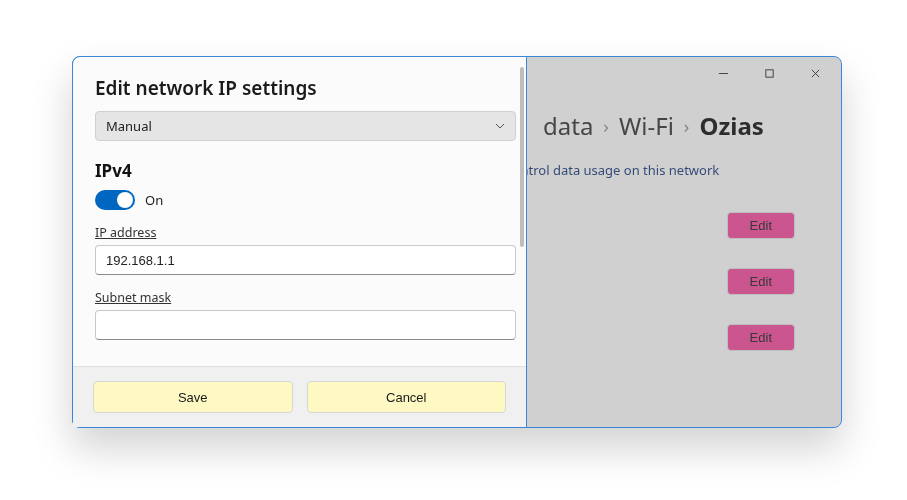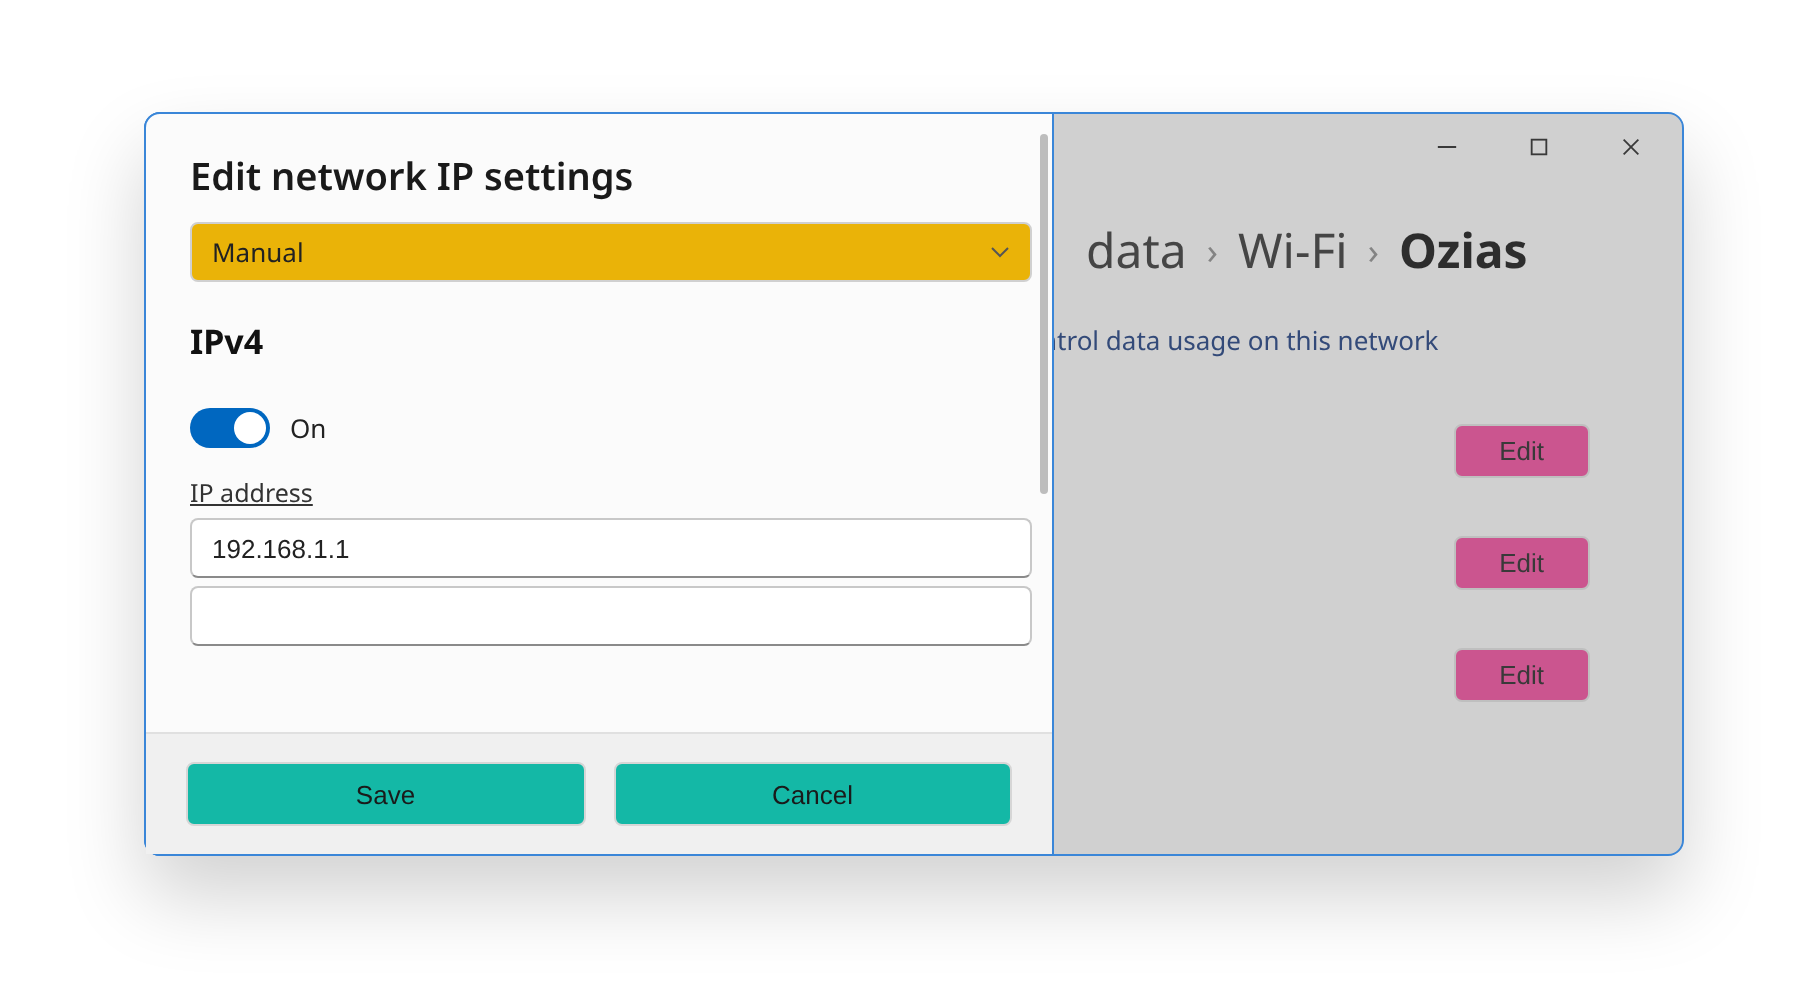--- a/index.html
+++ b/index.html
@@ -127,21 +127,21 @@
   }
   .modal-title {
     font-size: 19px;
     font-weight: 600;
     color: #1a1a1a;
     margin: 0 0 10px 0;
   }
   .select-row {
     border: 1px solid #d0d0d0;
     border-radius: 4px;
-    background: #eab308;
+    background: #e5e5e5;
     height: 30px;
     display: flex;
     align-items: center;
     padding: 0 10px;
     font-size: 13px;
     color: #222;
     cursor: pointer;
     position: relative;
   }
   .select-row .chev-down {
@@ -151,21 +151,21 @@
   .section-heading {
     margin-top: 18px;
     font-size: 17px;
     font-weight: 700;
     color: #111;
   }
   .toggle-row {
     display: flex;
     align-items: center;
     gap: 10px;
-    margin-top: 22px;
+    margin-top: 8px;
   }
   .toggle {
     width: 40px;
     height: 20px;
     border-radius: 10px;
     position: relative;
     background: #0067c0;
     cursor: pointer;
   }
   .toggle .knob {
@@ -208,21 +208,21 @@
   .modal-footer {
     background: #f0f0f0;
     border-top: 1px solid #e0e0e0;
     padding: 14px 20px;
     display: flex;
     gap: 14px;
   }
   .modal-footer button {
     flex: 1;
     height: 32px;
-    background: #14b8a6;
+    background: #fef9c3;
     border: 1px solid #d6d6d6;
     border-radius: 4px;
     font-size: 13px;
     color: #1a1a1a;
     cursor: pointer;
   }
 </style>
 </head>
 <body>
 
@@ -298,20 +298,21 @@
     <div class="toggle-row">
       <div class="toggle">
         <div class="knob"></div>
       </div>
       <span class="toggle-label">On</span>
     </div>
 
     <div class="field-label">IP address</div>
     <input class="text-input" type="text" value="192.168.1.1" style="">
 
+    <div class="field-label">Subnet mask</div>
     <input class="text-input" type="text" value="" style="">
   </div>
 
   <div class="modal-footer">
     <button>Save</button>
     <button>Cancel</button>
   </div>
 </div>
 
 </body></html>

